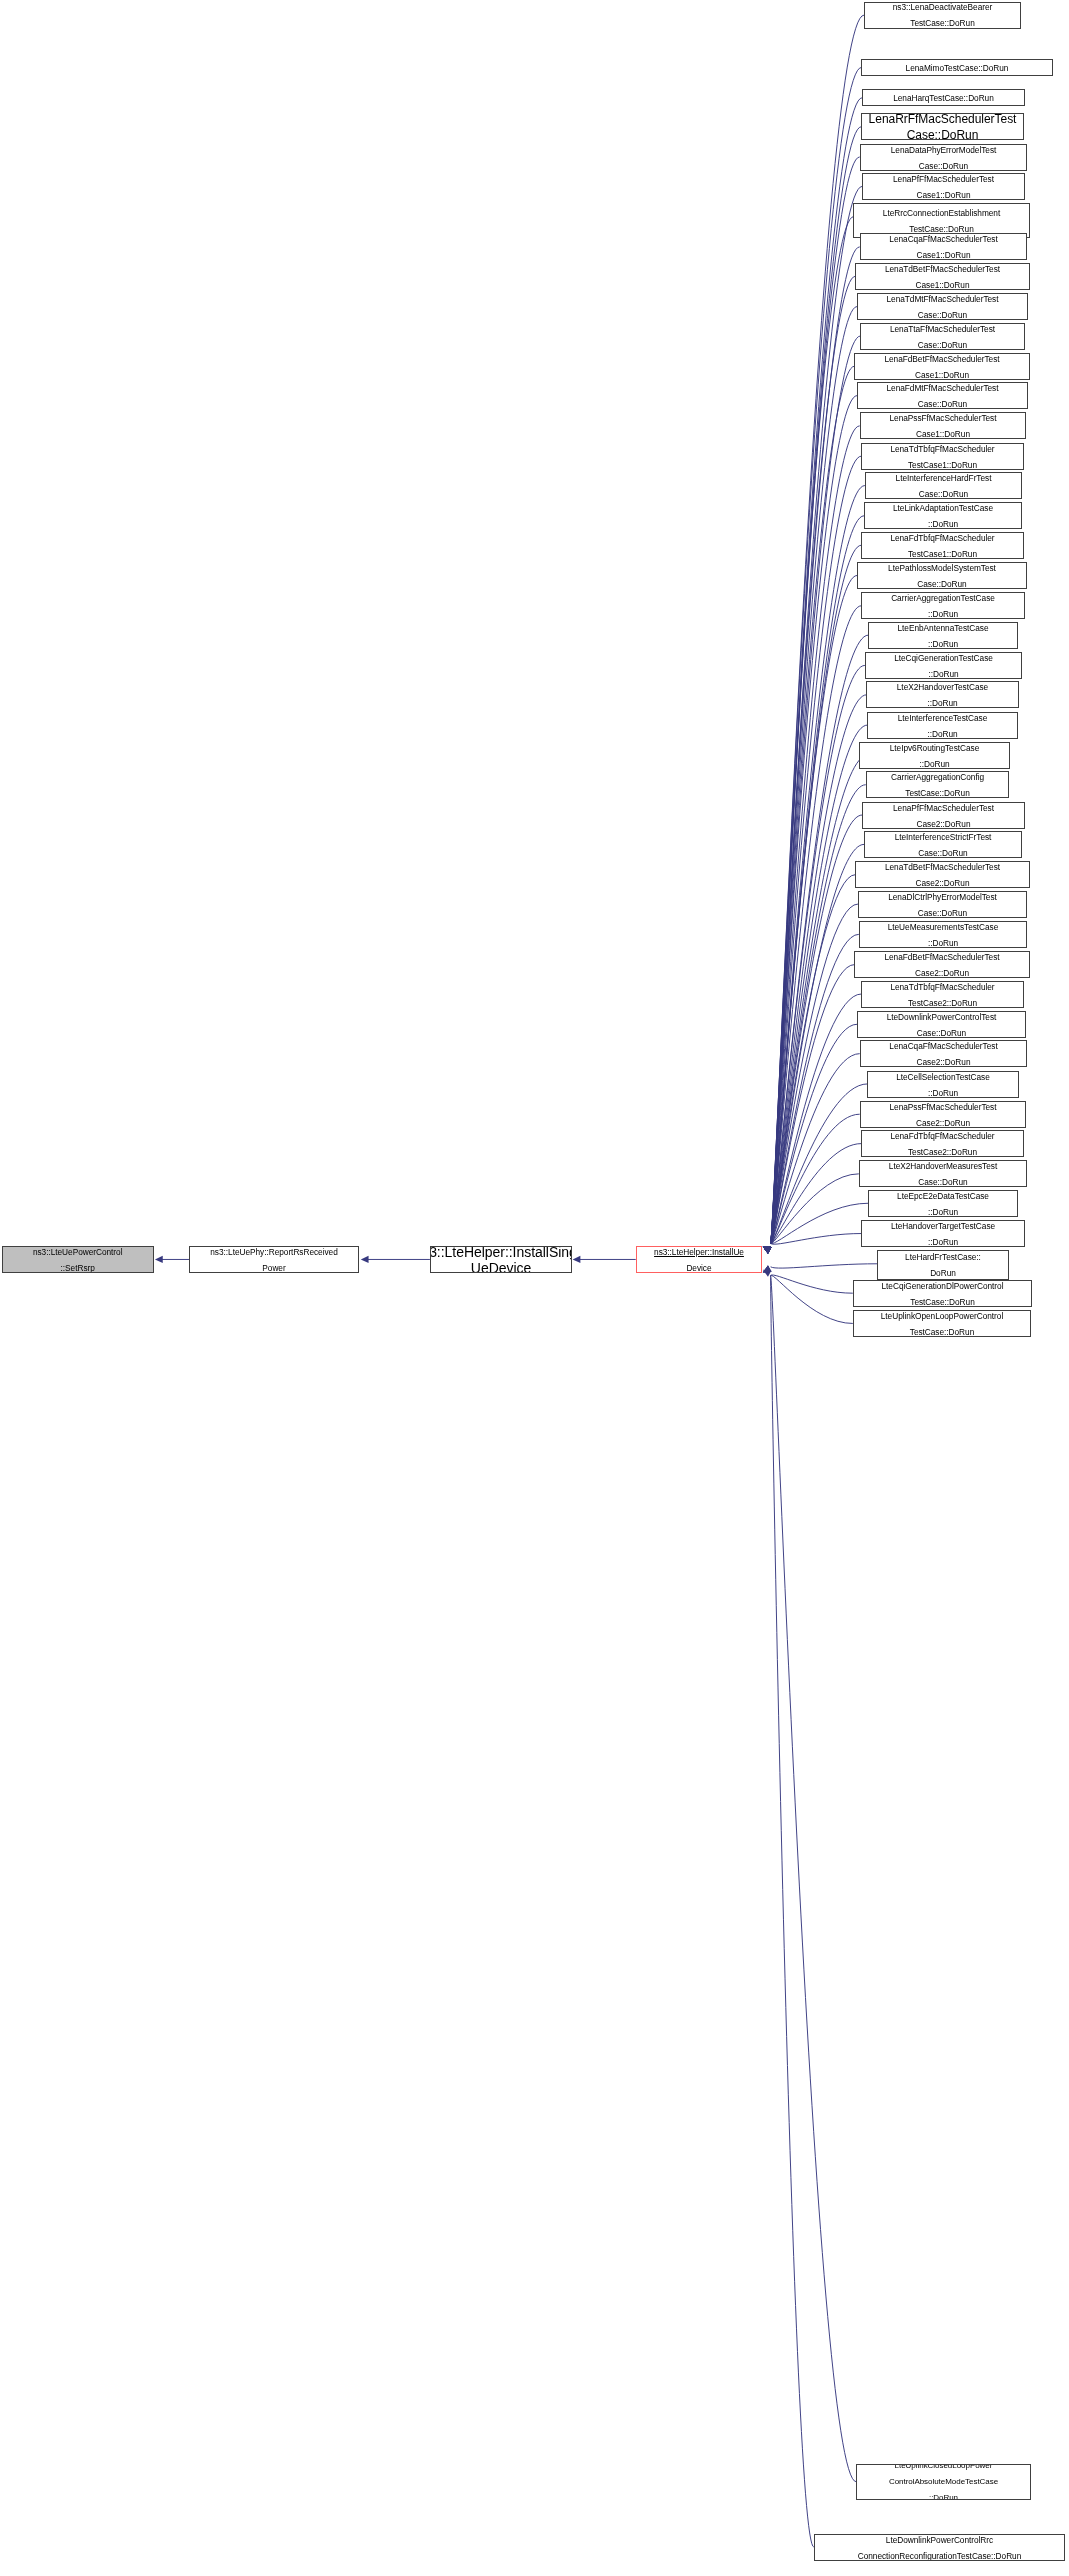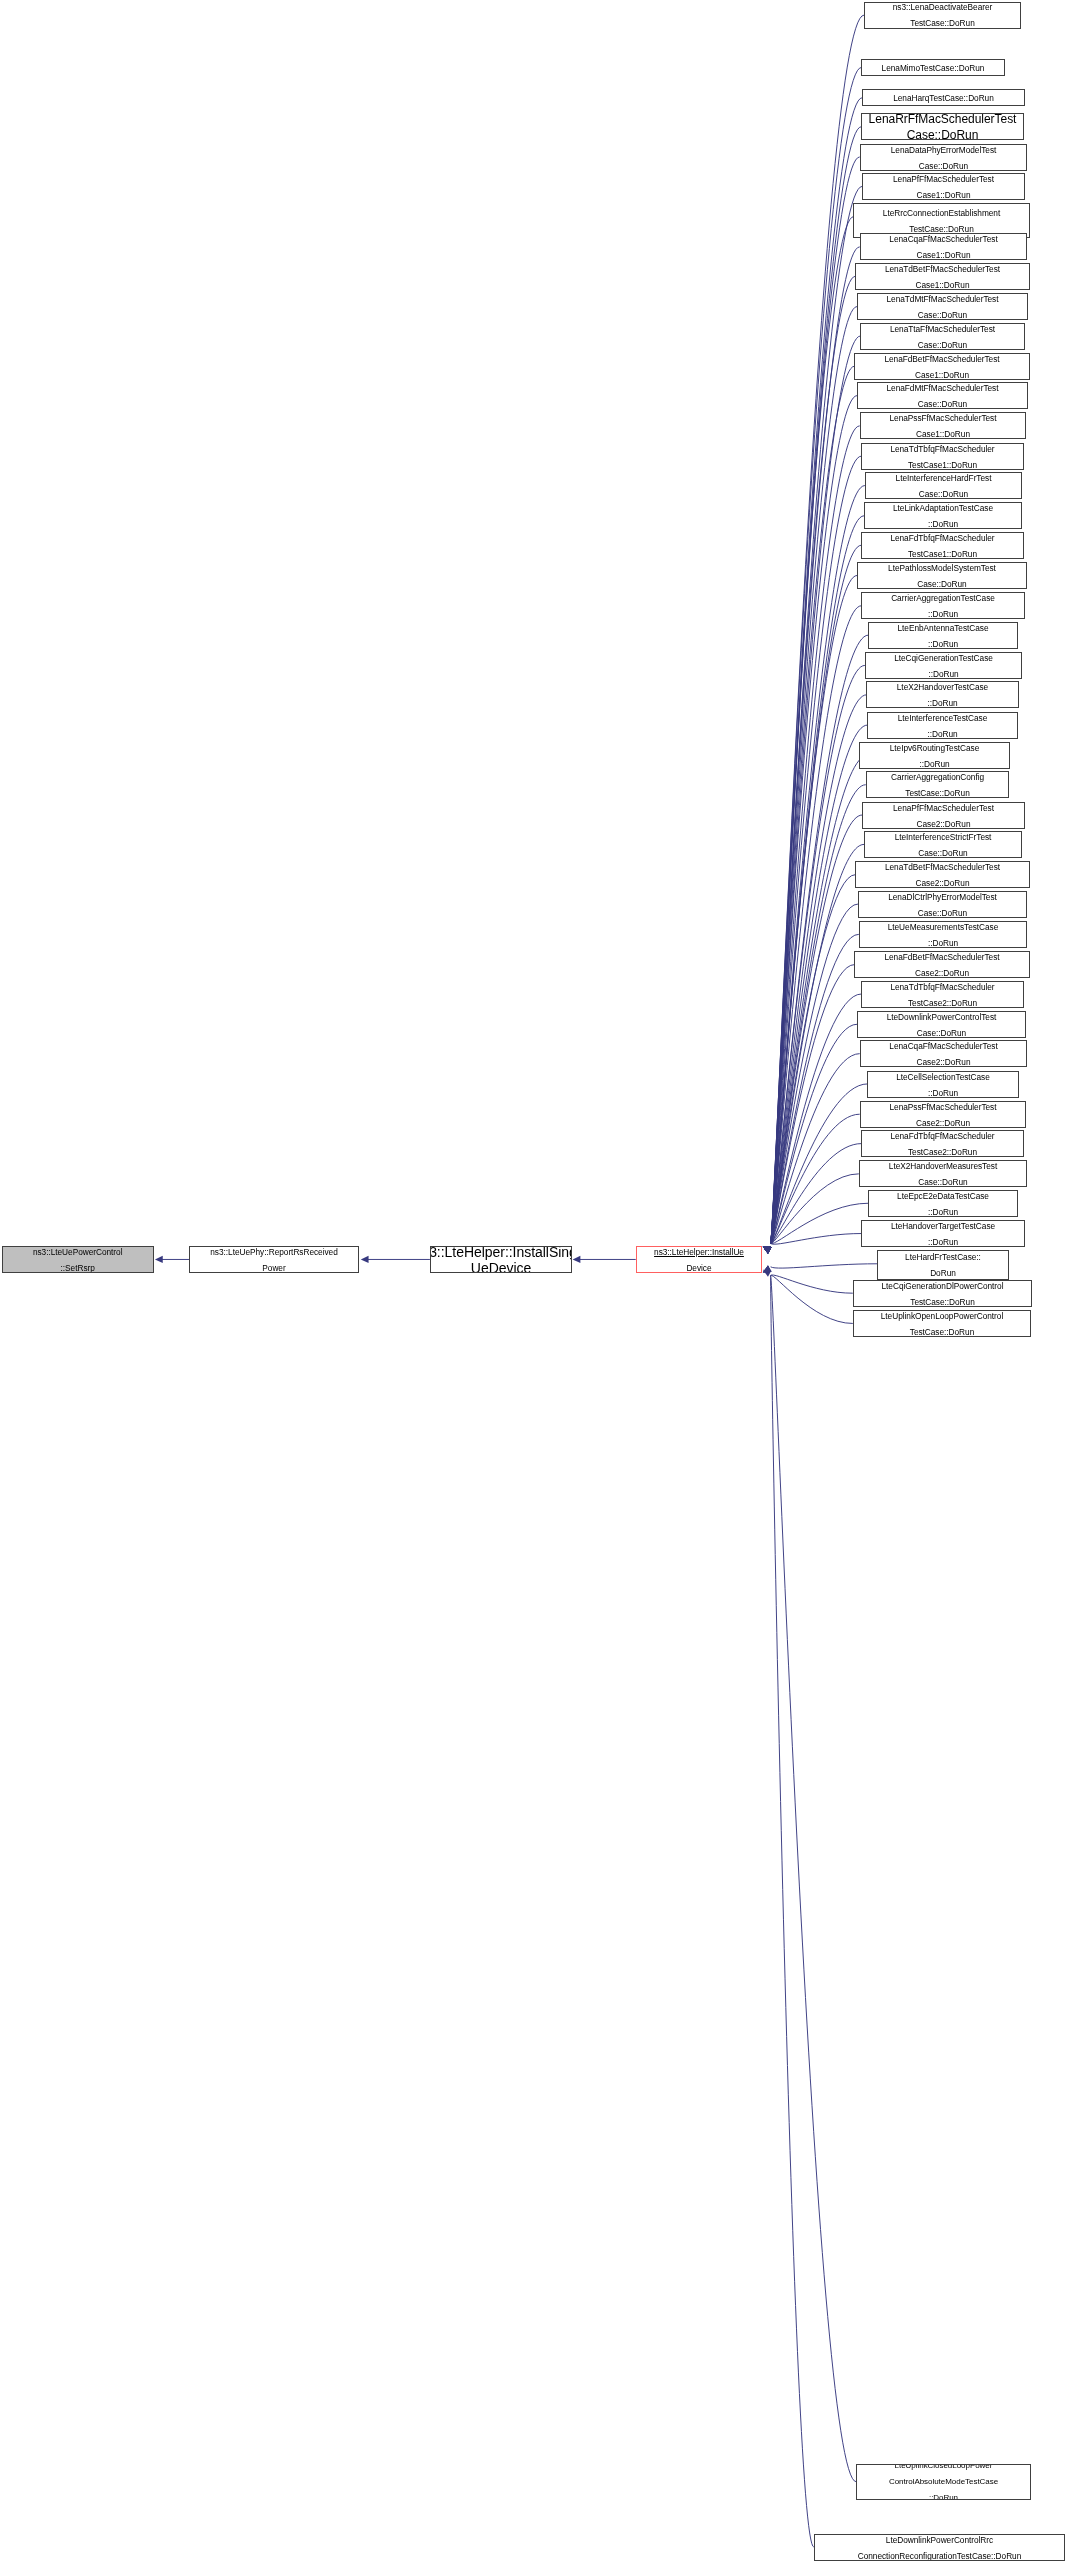--- a/index.html
+++ b/index.html
@@ -145,21 +145,21 @@
       <div class="node root" style="left: 1.7px; top: 1246px; width: 152px; height: 27px; font-size: 8.3px;">ns3::LteUePowerControl
 ::SetRsrp</div>
       <div class="node" style="left: 189px; top: 1246px; width: 170px; height: 27px; font-size: 8.3px;">ns3::LteUePhy::ReportRsReceived
 Power</div>
       <div class="node" style="left: 430px; top: 1246px; width: 142px; height: 27px; font-size: 14px;">ns3::LteHelper::InstallSingle
 UeDevice</div>
       <div class="node focus" style="left: 636px; top: 1246px; width: 126px; height: 27px; font-size: 8.3px; text-decoration: underline;">ns3::LteHelper::InstallUe
 Device</div>
       <div class="node" style="left: 864px; top: 1.7px; width: 157px; height: 27px; font-size: 8.3px;">ns3::LenaDeactivateBearer
 TestCase::DoRun</div>
-      <div class="node" style="left: 861px; top: 59px; width: 144px; height: 17.3px; font-size: 8.3px;">LenaMimoTestCase::DoRun</div>
+      <div class="node" style="left: 861px; top: 59px; width: 192px; height: 17.3px; font-size: 8.3px;">LenaMimoTestCase::DoRun</div>
       <div class="node" style="left: 862px; top: 89px; width: 163px; height: 17.3px; font-size: 8.3px;">LenaHarqTestCase::DoRun</div>
       <div class="node" style="left: 861px; top: 113px; width: 163px; height: 27px; font-size: 12px;">LenaRrFfMacSchedulerTest
 Case::DoRun</div>
       <div class="node" style="left: 860px; top: 144px; width: 167px; height: 27px; font-size: 8.3px;">LenaDataPhyErrorModelTest
 Case::DoRun</div>
       <div class="node" style="left: 862px; top: 173px; width: 163px; height: 27px; font-size: 8.3px;">LenaPfFfMacSchedulerTest
 Case1::DoRun</div>
       <div class="node" style="left: 853px; top: 203px; width: 177px; height: 35px; font-size: 8.3px;">LteRrcConnectionEstablishment
 TestCase::DoRun</div>
       <div class="node" style="left: 860px; top: 233px; width: 167px; height: 27px; font-size: 8.3px;">LenaCqaFfMacSchedulerTest

